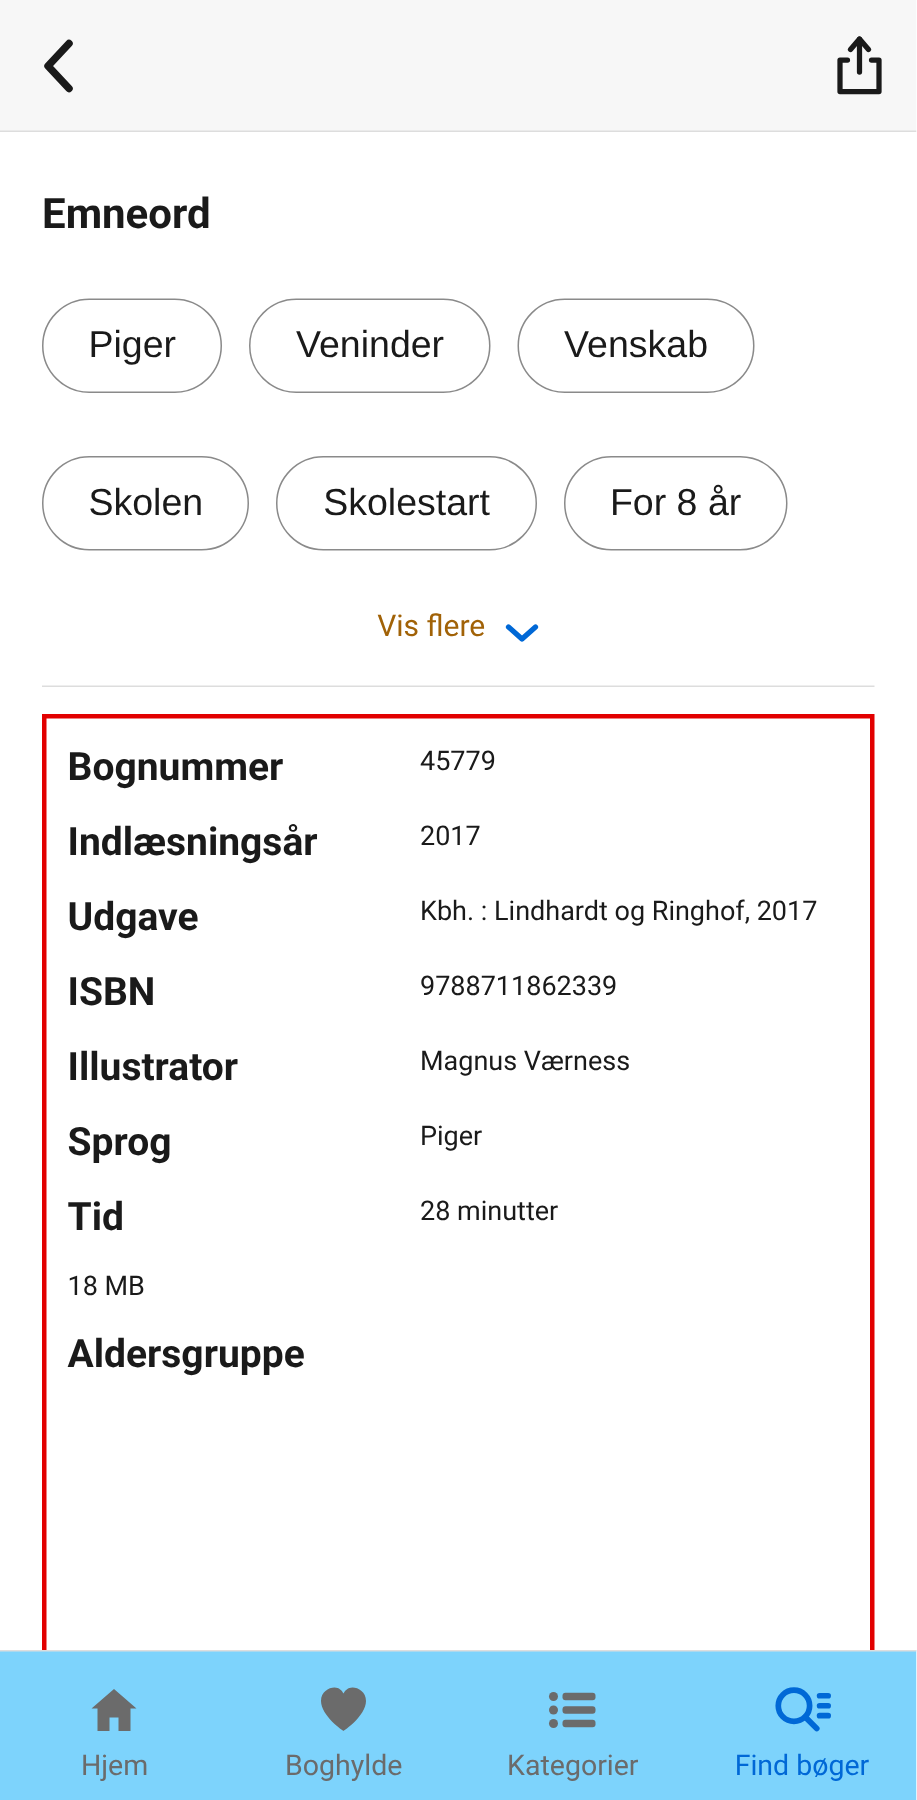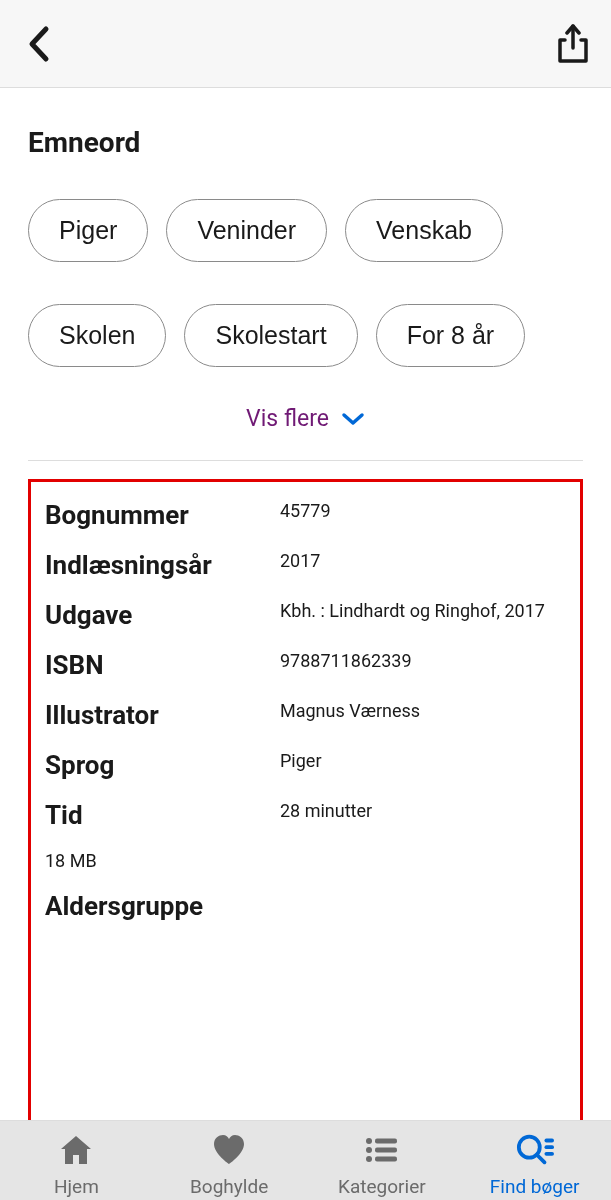--- a/index.html
+++ b/index.html
@@ -52,25 +52,25 @@
     padding: 16px 30px;
     font-size: 25px;
     color: #1a1a1a;
     background: #fff;
     cursor: pointer;
     white-space: nowrap;
     margin-top: 24px;
   }
   .show-more {
     display: flex;
-    align-items: center;
+    align-items: flex-end;
     justify-content: center;
     gap: 12px;
-    color: #701a75;
-    font-size: 23px;
+    color: #a16207;
+    font-size: 20px;
     margin-top: 38px;
     margin-bottom: 28px;
     cursor: pointer;
   }
   .divider {
     height: 1px;
     background: #ddd;
     margin: 0 0 18px 0;
   }
   .details-box {
@@ -86,24 +86,24 @@
   .detail-label {
     flex: 0 0 235px;
     font-size: 26px;
     font-weight: 700;
   }
   .detail-value {
     flex: 1;
     font-size: 18px;
   }
   .tabbar {
-    height: 80px;
+    height: 100px;
     border-top: 1px solid #ddd;
     display: flex;
-    background: #e5e5e5;
+    background: #7dd3fc;
   }
   .tab {
     flex: 1;
     display: flex;
     flex-direction: column;
     align-items: center;
     justify-content: center;
     gap: 6px;
     cursor: pointer;
     padding-top: 8px;

